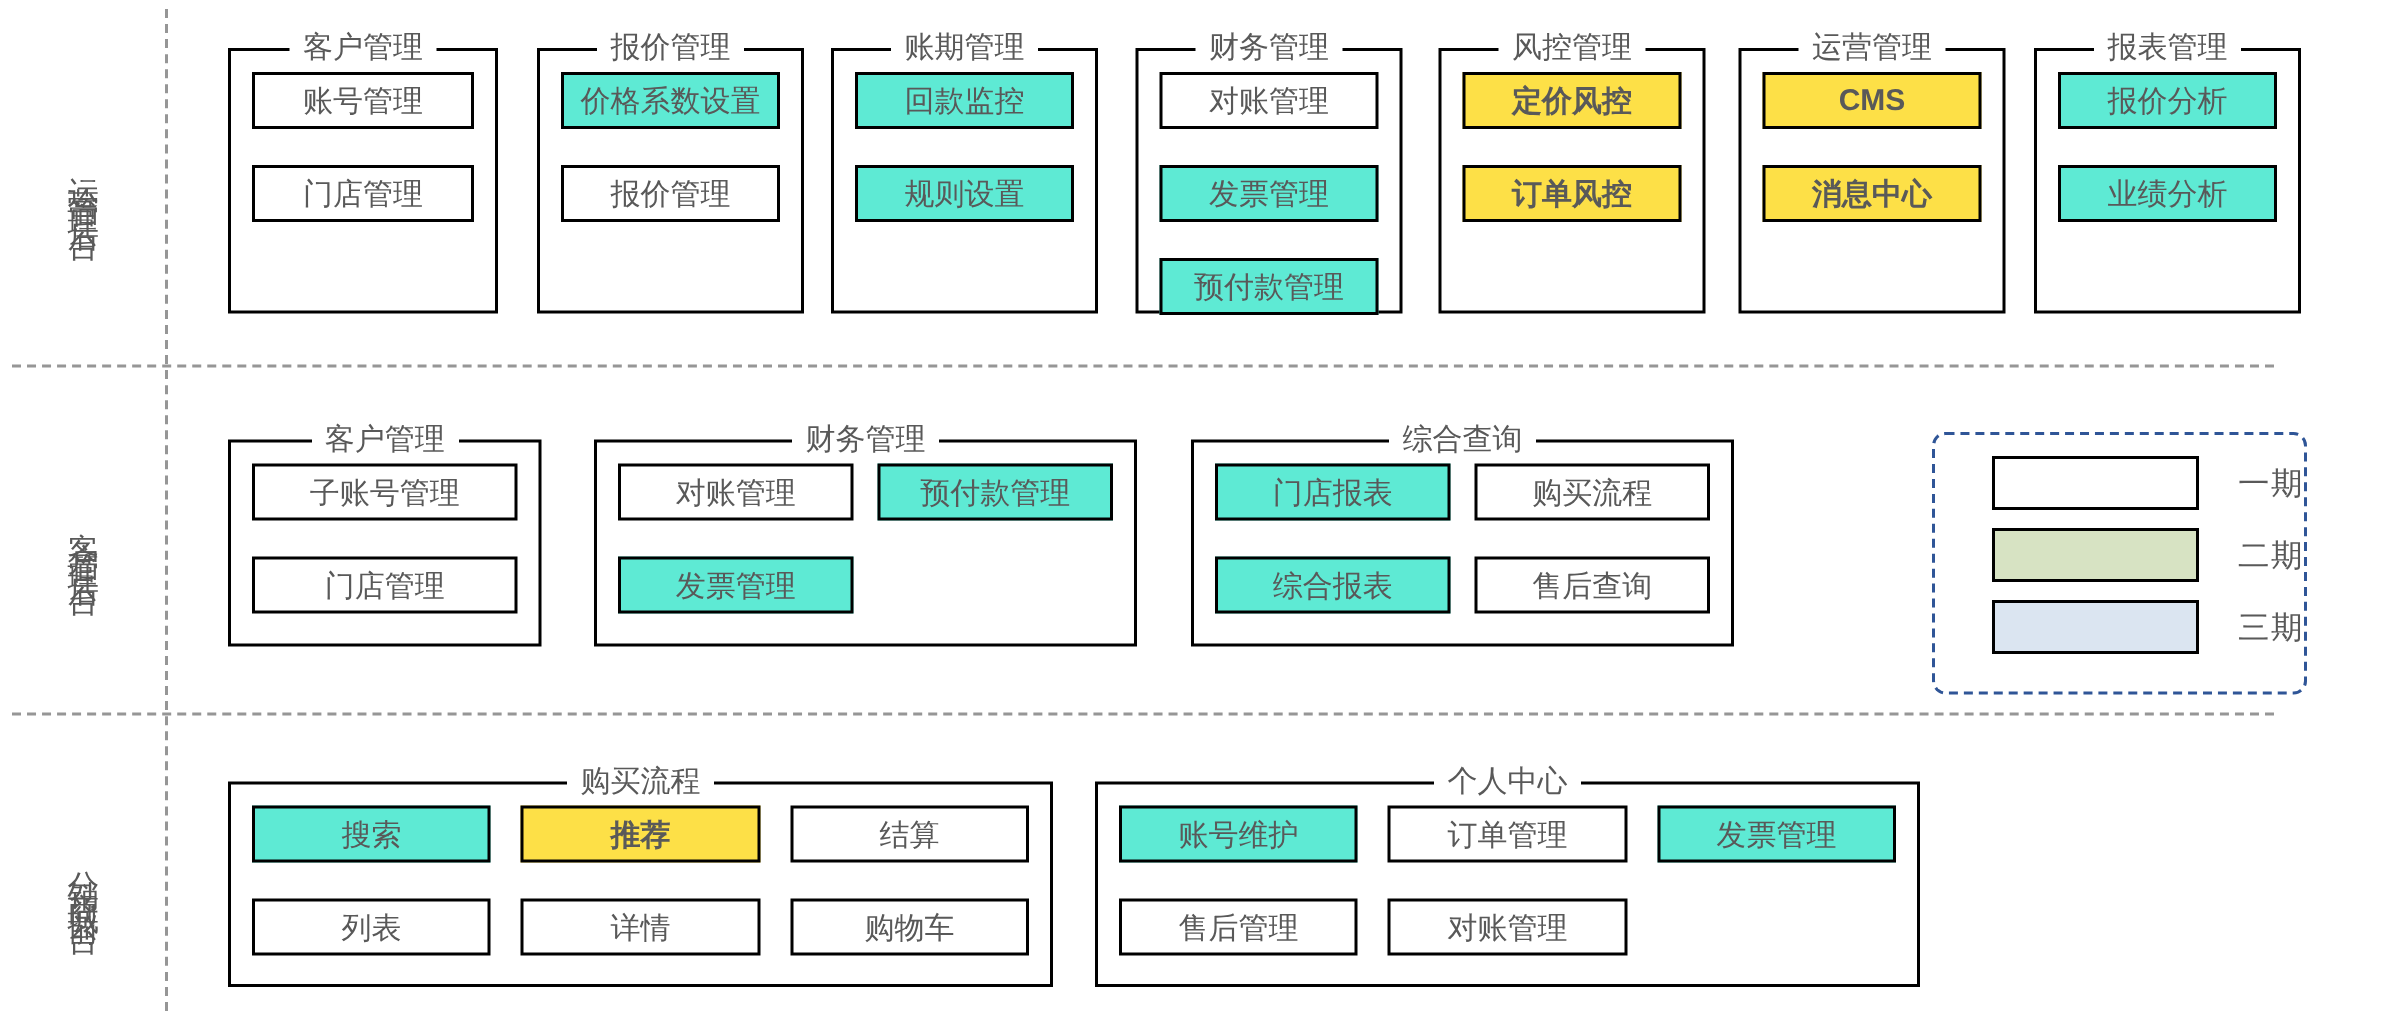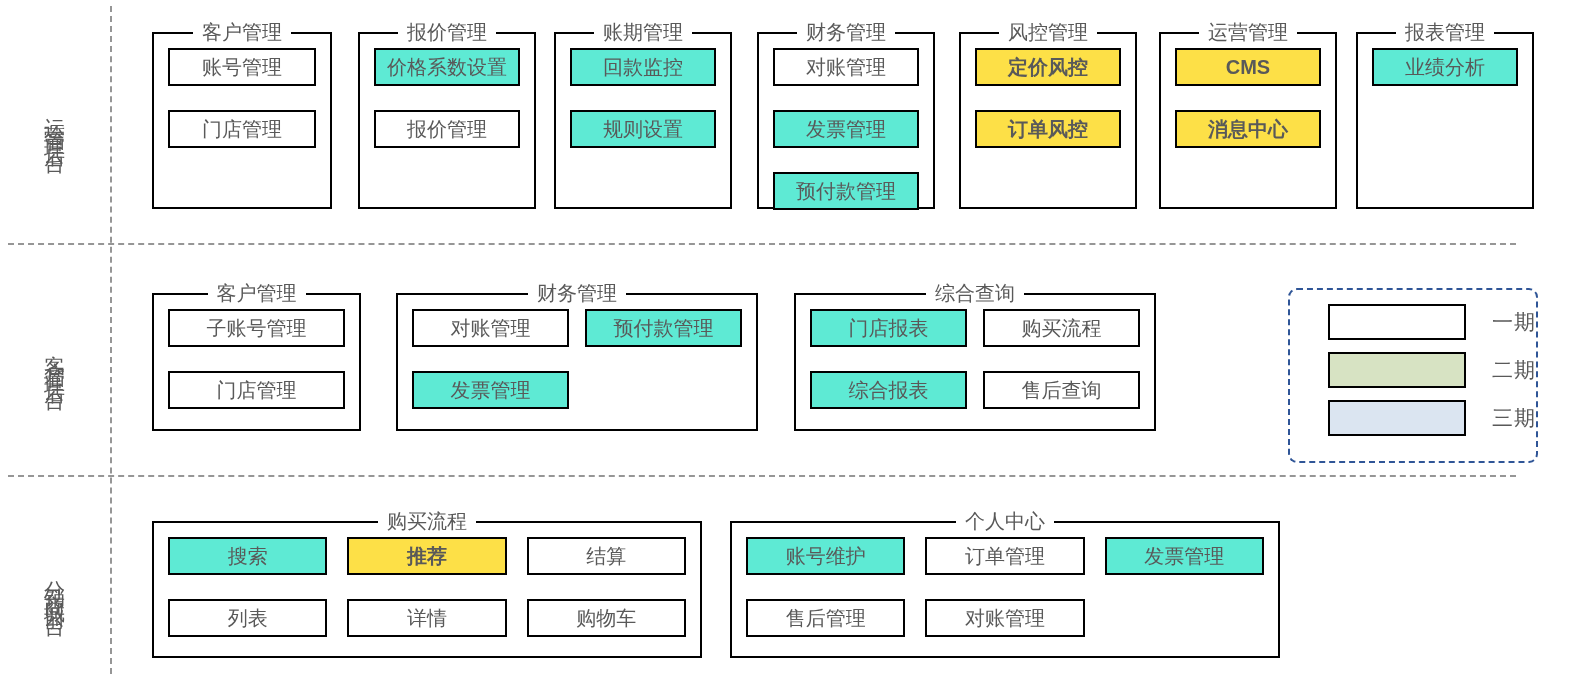--- a/index.html
+++ b/index.html
@@ -200,20 +200,21 @@
     <div class="group-title">运营管理</div>
     <div class="group-body col">
       <div class="node blue">CMS</div>
       <div class="node blue">消息中心</div>
     </div>
   </div>
 
   <div class="group" style="left:1356px; top:32px; width:178px; height:177px;">
     <div class="group-title">报表管理</div>
     <div class="group-body col">
+      <div class="node green">报价分析</div>
       <div class="node green">业绩分析</div>
     </div>
   </div>
 
   <div class="row-label" style="left:33px; top:285px; height:148px;">客户管理后台</div>
 
   <div class="group" style="left:152px; top:293px; width:209px; height:138px;">
     <div class="group-title">客户管理</div>
     <div class="group-body col">
       <div class="node">子账号管理</div>

